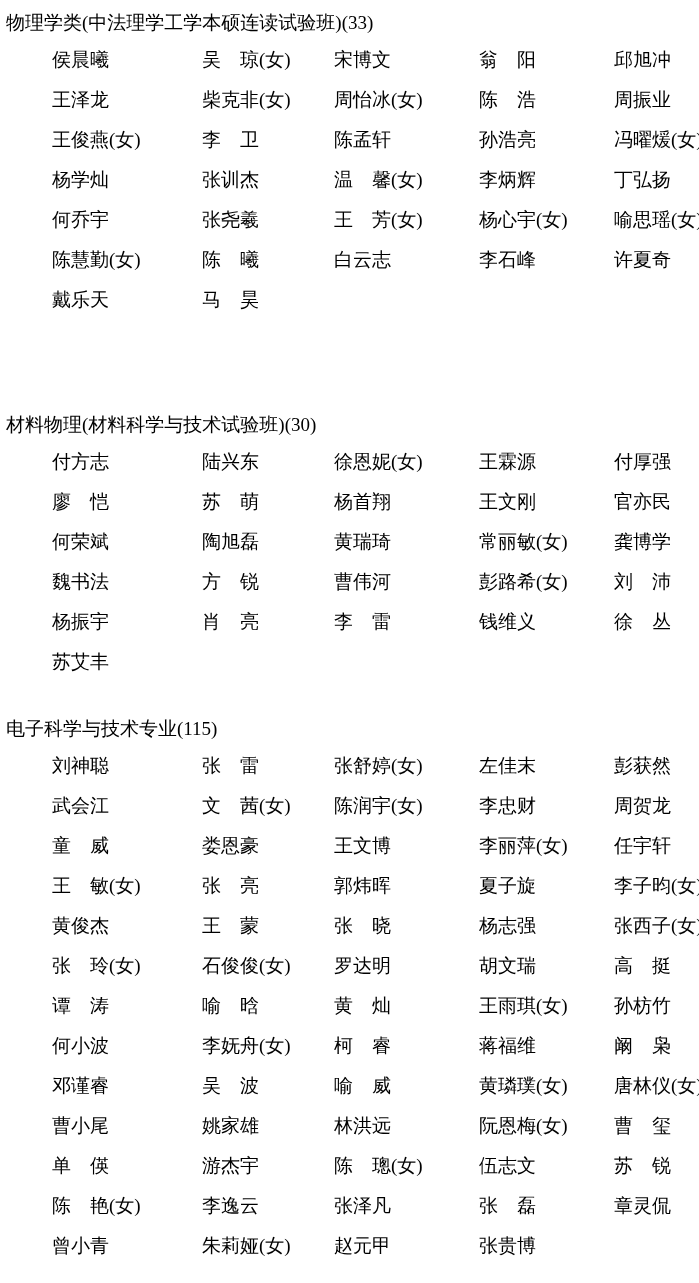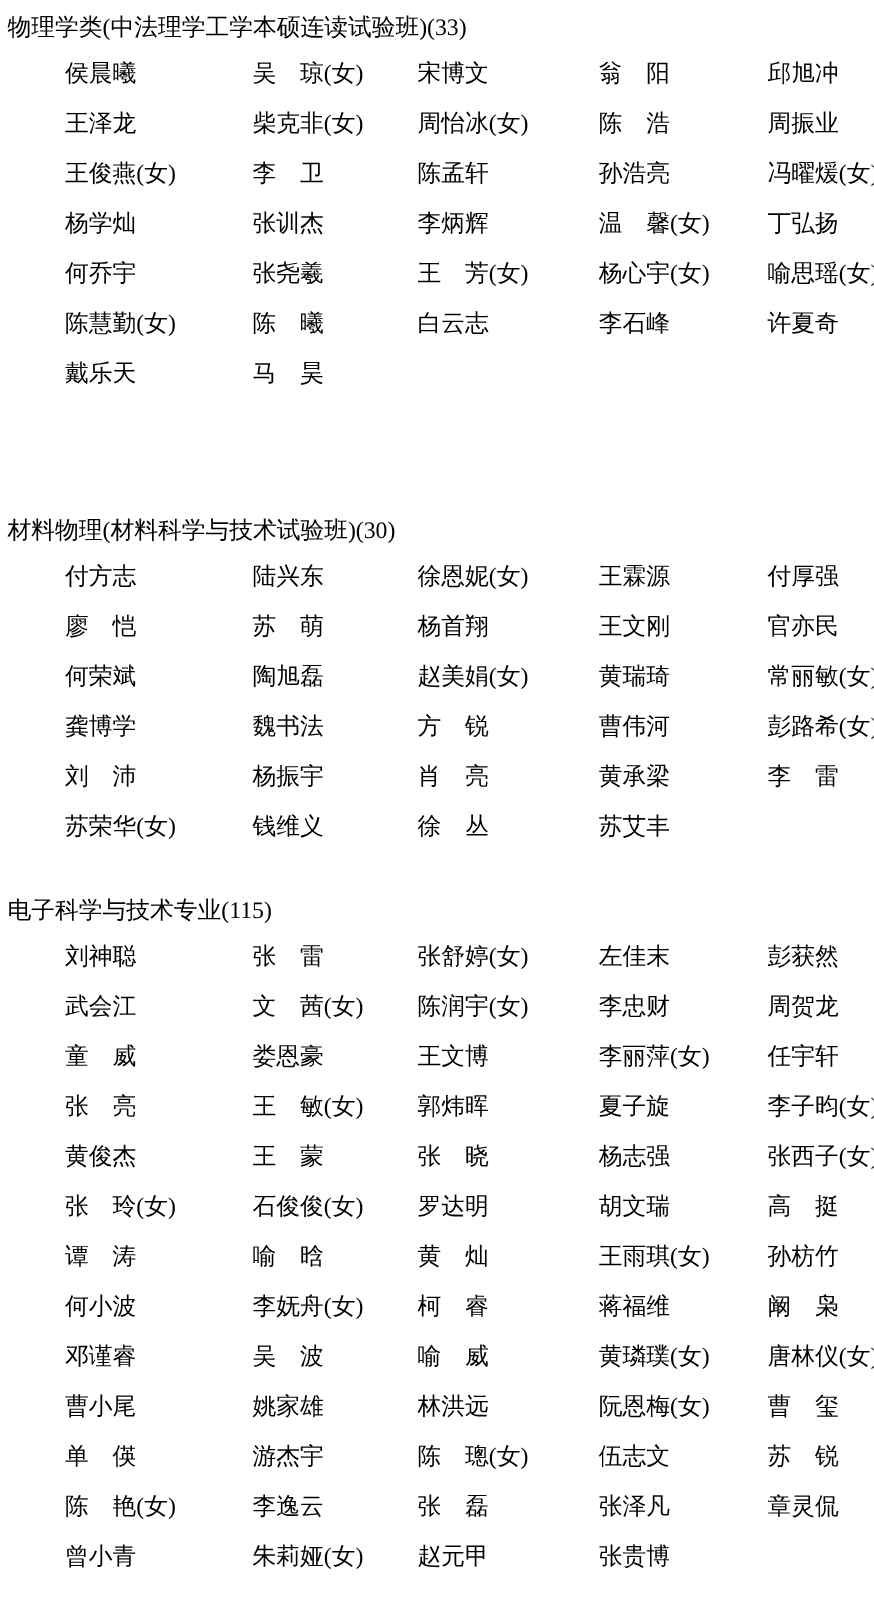--- a/index.html
+++ b/index.html
@@ -67,22 +67,22 @@
       <div class="name-cell">周振业</div>
 
       <div class="name-cell">王俊燕(女)</div>
       <div class="name-cell">李　卫</div>
       <div class="name-cell">陈孟轩</div>
       <div class="name-cell">孙浩亮</div>
       <div class="name-cell">冯曜煖(女)</div>
 
       <div class="name-cell">杨学灿</div>
       <div class="name-cell">张训杰</div>
+      <div class="name-cell">温　馨(女)</div>
       <div class="name-cell">李炳辉</div>
-      <div class="name-cell">温　馨(女)</div>
       <div class="name-cell">丁弘扬</div>
 
       <div class="name-cell">何乔宇</div>
       <div class="name-cell">张尧羲</div>
       <div class="name-cell">王　芳(女)</div>
       <div class="name-cell">杨心宇(女)</div>
 
       <div class="name-cell">喻思瑶(女)</div>
       <div class="name-cell">陈慧勤(女)</div>
       <div class="name-cell">陈　曦</div>
@@ -109,37 +109,34 @@
       <div class="name-cell">付厚强</div>
 
       <div class="name-cell">廖　恺</div>
       <div class="name-cell">苏　萌</div>
       <div class="name-cell">杨首翔</div>
       <div class="name-cell">王文刚</div>
       <div class="name-cell">官亦民</div>
 
       <div class="name-cell">何荣斌</div>
       <div class="name-cell">陶旭磊</div>
-      <div class="name-cell">赵美娟(女)</div>
       <div class="name-cell">黄瑞琦</div>
       <div class="name-cell">常丽敏(女)</div>
 
       <div class="name-cell">龚博学</div>
       <div class="name-cell">魏书法</div>
       <div class="name-cell">方　锐</div>
       <div class="name-cell">曹伟河</div>
       <div class="name-cell">彭路希(女)</div>
 
       <div class="name-cell">刘　沛</div>
       <div class="name-cell">杨振宇</div>
       <div class="name-cell">肖　亮</div>
-      <div class="name-cell">黄承梁</div>
       <div class="name-cell">李　雷</div>
 
-      <div class="name-cell">苏荣华(女)</div>
       <div class="name-cell">钱维义</div>
       <div class="name-cell">徐　丛</div>
       <div class="name-cell">苏艾丰</div>
     </div>
   </div>
 
   <div class="gap-medium"></div>
 
   <div class="section">
     <div class="section-title">电子科学与技术专业(115)</div>
@@ -155,22 +152,22 @@
       <div class="name-cell">陈润宇(女)</div>
       <div class="name-cell">李忠财</div>
       <div class="name-cell">周贺龙</div>
 
       <div class="name-cell">童　威</div>
       <div class="name-cell">娄恩豪</div>
       <div class="name-cell">王文博</div>
       <div class="name-cell">李丽萍(女)</div>
       <div class="name-cell">任宇轩</div>
 
+      <div class="name-cell">王　敏(女)</div>
       <div class="name-cell">张　亮</div>
-      <div class="name-cell">王　敏(女)</div>
       <div class="name-cell">郭炜晖</div>
       <div class="name-cell">夏子旋</div>
       <div class="name-cell">李子昀(女)</div>
 
       <div class="name-cell">黄俊杰</div>
       <div class="name-cell">王　蒙</div>
       <div class="name-cell">张　晓</div>
       <div class="name-cell">杨志强</div>
       <div class="name-cell">张西子(女)</div>
 
@@ -205,22 +202,22 @@
       <div class="name-cell">曹　玺</div>
 
       <div class="name-cell">单　偀</div>
       <div class="name-cell">游杰宇</div>
       <div class="name-cell">陈　璁(女)</div>
       <div class="name-cell">伍志文</div>
       <div class="name-cell">苏　锐</div>
 
       <div class="name-cell">陈　艳(女)</div>
       <div class="name-cell">李逸云</div>
+      <div class="name-cell">张泽凡</div>
       <div class="name-cell">张　磊</div>
-      <div class="name-cell">张泽凡</div>
       <div class="name-cell">章灵侃</div>
 
       <div class="name-cell">曾小青</div>
       <div class="name-cell">朱莉娅(女)</div>
       <div class="name-cell">赵元甲</div>
       <div class="name-cell">张贵博</div>
     </div>
   </div>
 
 </div>

